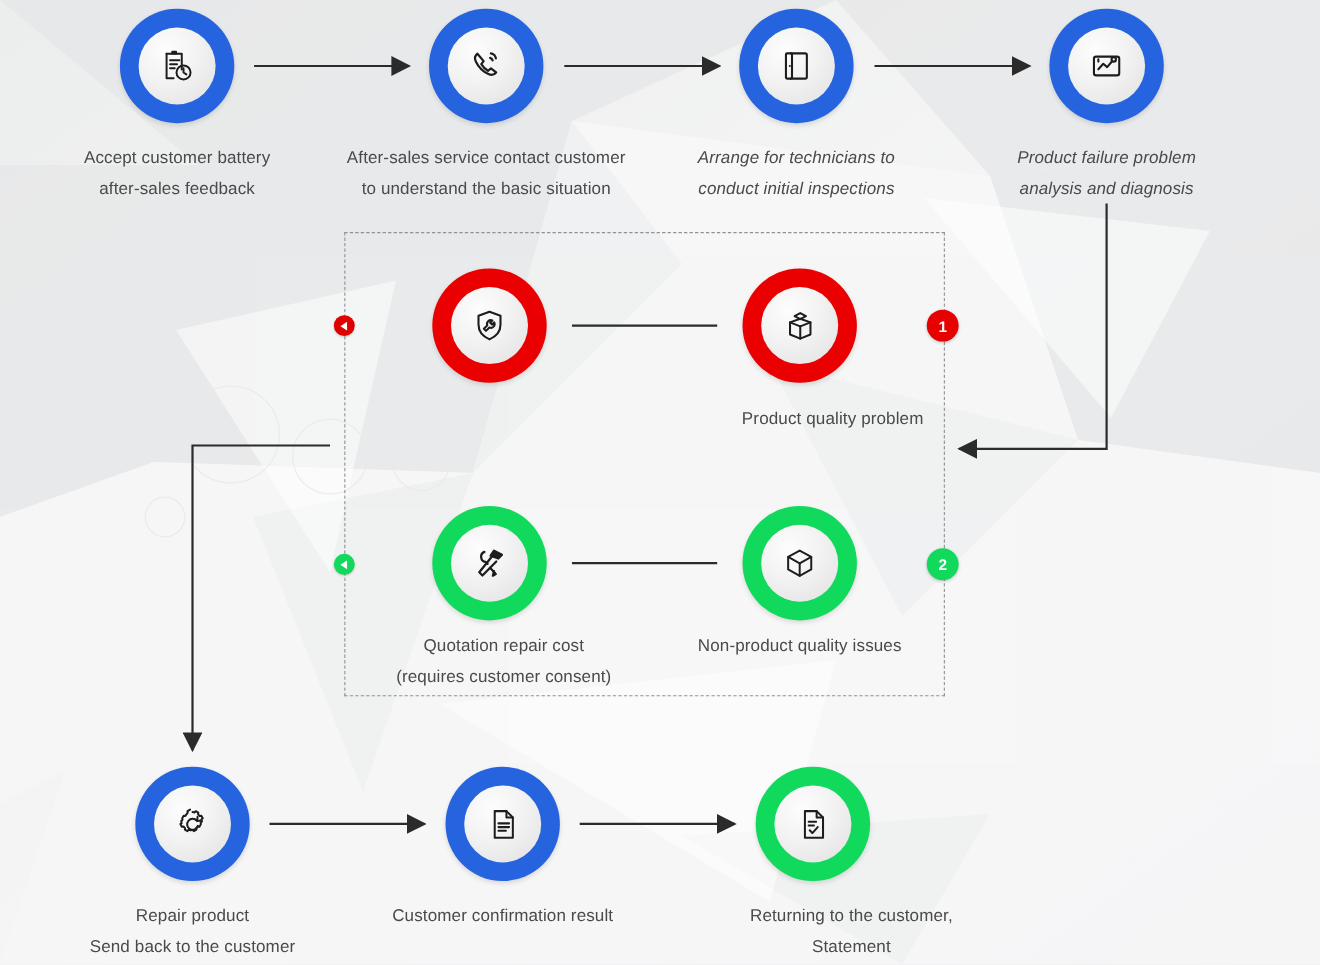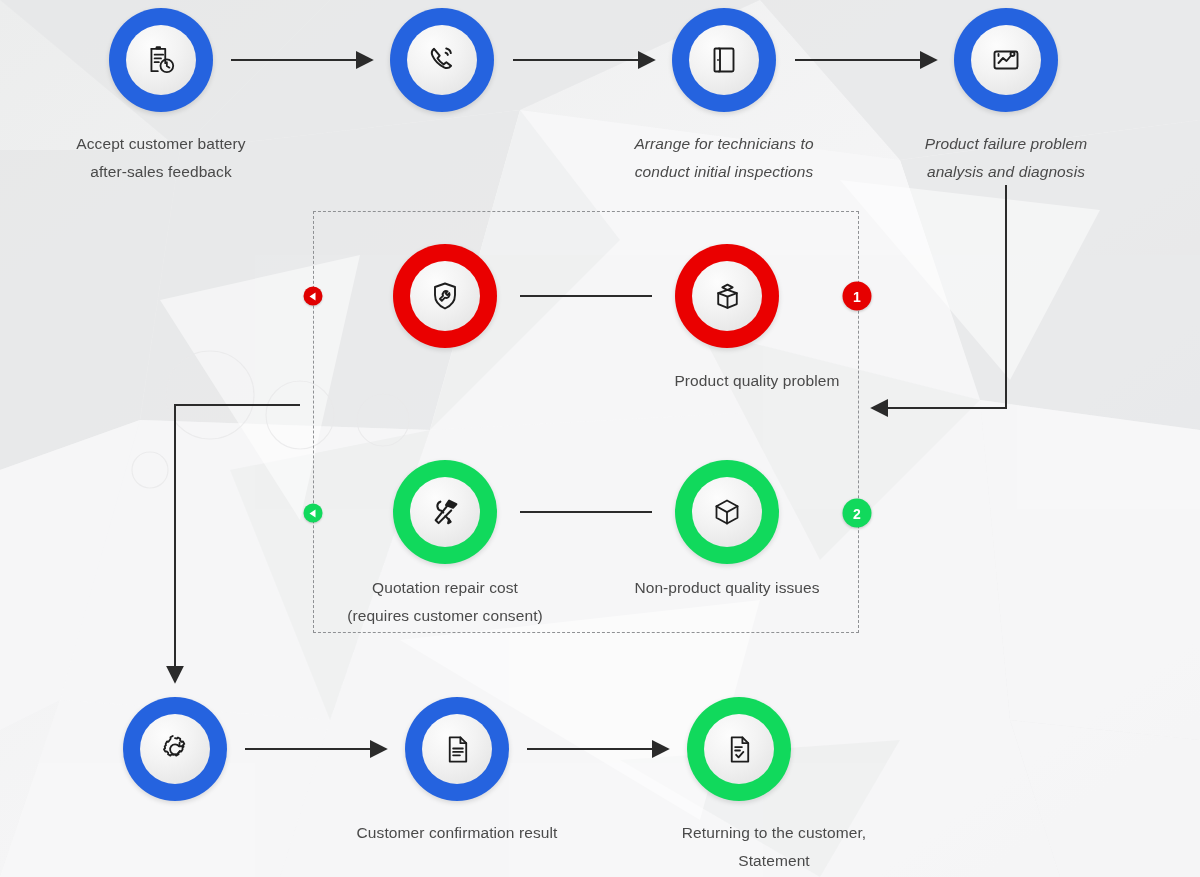--- a/index.html
+++ b/index.html
@@ -175,20 +175,22 @@
         <span>
           <svg width="34" height="34" viewBox="0 0 32 32" fill="none" stroke="#1d1d1d" stroke-width="1.9" stroke-linecap="round" stroke-linejoin="round">
             <path d="M8.5 5.5c-2.2 1.8-2.6 4.2-1.4 6.6 2.2 4.6 6.2 8.6 10.8 10.8 2.4 1.2 4.8.8 6.6-1.4l-4.4-3.4-2.6 2c-2.3-1.4-4.3-3.4-5.7-5.7l2-2.6z"></path>
             <path d="M20 5.2c2.2.4 3.9 2.1 4.3 4.3"></path>
             <path d="M19.4 9.1c1 .3 1.8 1.1 2.1 2.1"></path>
           </svg>
         </span>
       </div>
     </div>
   </div>
+  <div class="caption" style="left:442px;top:130px;width:310px;">After-sales service contact customer
+to understand the basic situation</div>
 
   <div class="node" style="left:724px;top:60px;">
     <div class="ring blue">
       <div class="disc">
         <span>
           <svg width="32" height="32" viewBox="0 0 32 32" fill="none" stroke="#1d1d1d" stroke-width="1.9" stroke-linecap="round" stroke-linejoin="round">
             <path d="M11 4.5h13a1.5 1.5 0 0 1 1.5 1.5v20a1.5 1.5 0 0 1-1.5 1.5H11"></path>
             <rect x="6.5" y="4.5" width="5.5" height="23" rx="1"></rect>
             <circle cx="10" cy="16" r="0.9" fill="#1d1d1d" stroke="none"></circle>
           </svg>
@@ -253,21 +255,21 @@
             <path d="M19.5 4.5l7 3.5-3.2 3.4-6.8-2.6z" fill="#1d1d1d"></path>
             <path d="M17.5 9.8L6.5 23.5l2.8 2.8L21.5 14"></path>
             <path d="M11 5.5a4.6 4.6 0 0 0 1 8.8l1.8 1.8"></path>
             <path d="M16 19.5l4.5 4.8"></path>
             <path d="M19.5 22.5l-1 4 2.5-1.5"></path>
           </svg>
         </span>
       </div>
     </div>
   </div>
-  <div class="caption" style="left:445px;top:574px;width:280px;">Quotation repair cost
+  <div class="caption" style="left:458px;top:574px;width:280px;">Quotation repair cost
 (requires customer consent)</div>
 
   <div class="node" style="left:727px;top:512px;">
     <div class="ring green">
       <div class="disc">
         <span>
           <svg width="32" height="32" viewBox="0 0 32 32" fill="none" stroke="#1d1d1d" stroke-width="1.8" stroke-linecap="round" stroke-linejoin="round">
             <path d="M16 4.5l10.5 5.8v11.4L16 27.5 5.5 21.7V10.3z"></path>
             <path d="M5.5 10.3L16 16.1l10.5-5.8"></path>
             <path d="M16 16.1v11.4"></path>
@@ -294,20 +296,22 @@
         <span>
           <svg width="32" height="32" viewBox="0 0 32 32" fill="none" stroke="#1d1d1d" stroke-width="1.8" stroke-linecap="round" stroke-linejoin="round">
             <path d="M16 5.2l2 .45.9-1.2 2.4 1.35-.25 1.5 1.45 1.45 1.5-.25 1.35 2.4-1.2.9.45 2-1.2.9.25 1.5-1.35 2.4-1.5-.25-1.45 1.45.25 1.5-2.4 1.35-.9-1.2-2 .45-2-.45-.9 1.2-2.4-1.35.25-1.5-1.45-1.45-1.5.25-1.35-2.4 1.2-.9-.45-2 1.2-.9-.25-1.5 1.35-2.4 1.5.25L11.65 5.8l-.25-1.5L13.8 2.95"></path>
             <path d="M20 13.2a5 5 0 1 0 .9 4.6"></path>
             <path d="M20.6 9.6l-.4 3.8 3.8-.4"></path>
           </svg>
         </span>
       </div>
     </div>
   </div>
+  <div class="caption" style="left:175px;top:819px;width:290px;">Repair product
+Send back to the customer</div>
 
   <div class="node" style="left:457px;top:749px;">
     <div class="ring blue">
       <div class="disc">
         <span>
           <svg width="31" height="31" viewBox="0 0 32 32" fill="none" stroke="#1d1d1d" stroke-width="1.9" stroke-linecap="round" stroke-linejoin="round">
             <path d="M8 3.5h11l6 6v19H8z"></path>
             <path d="M19 3.5v6h6"></path>
             <path d="M11.5 15h10M11.5 18.5h10M11.5 22h7"></path>
           </svg>

